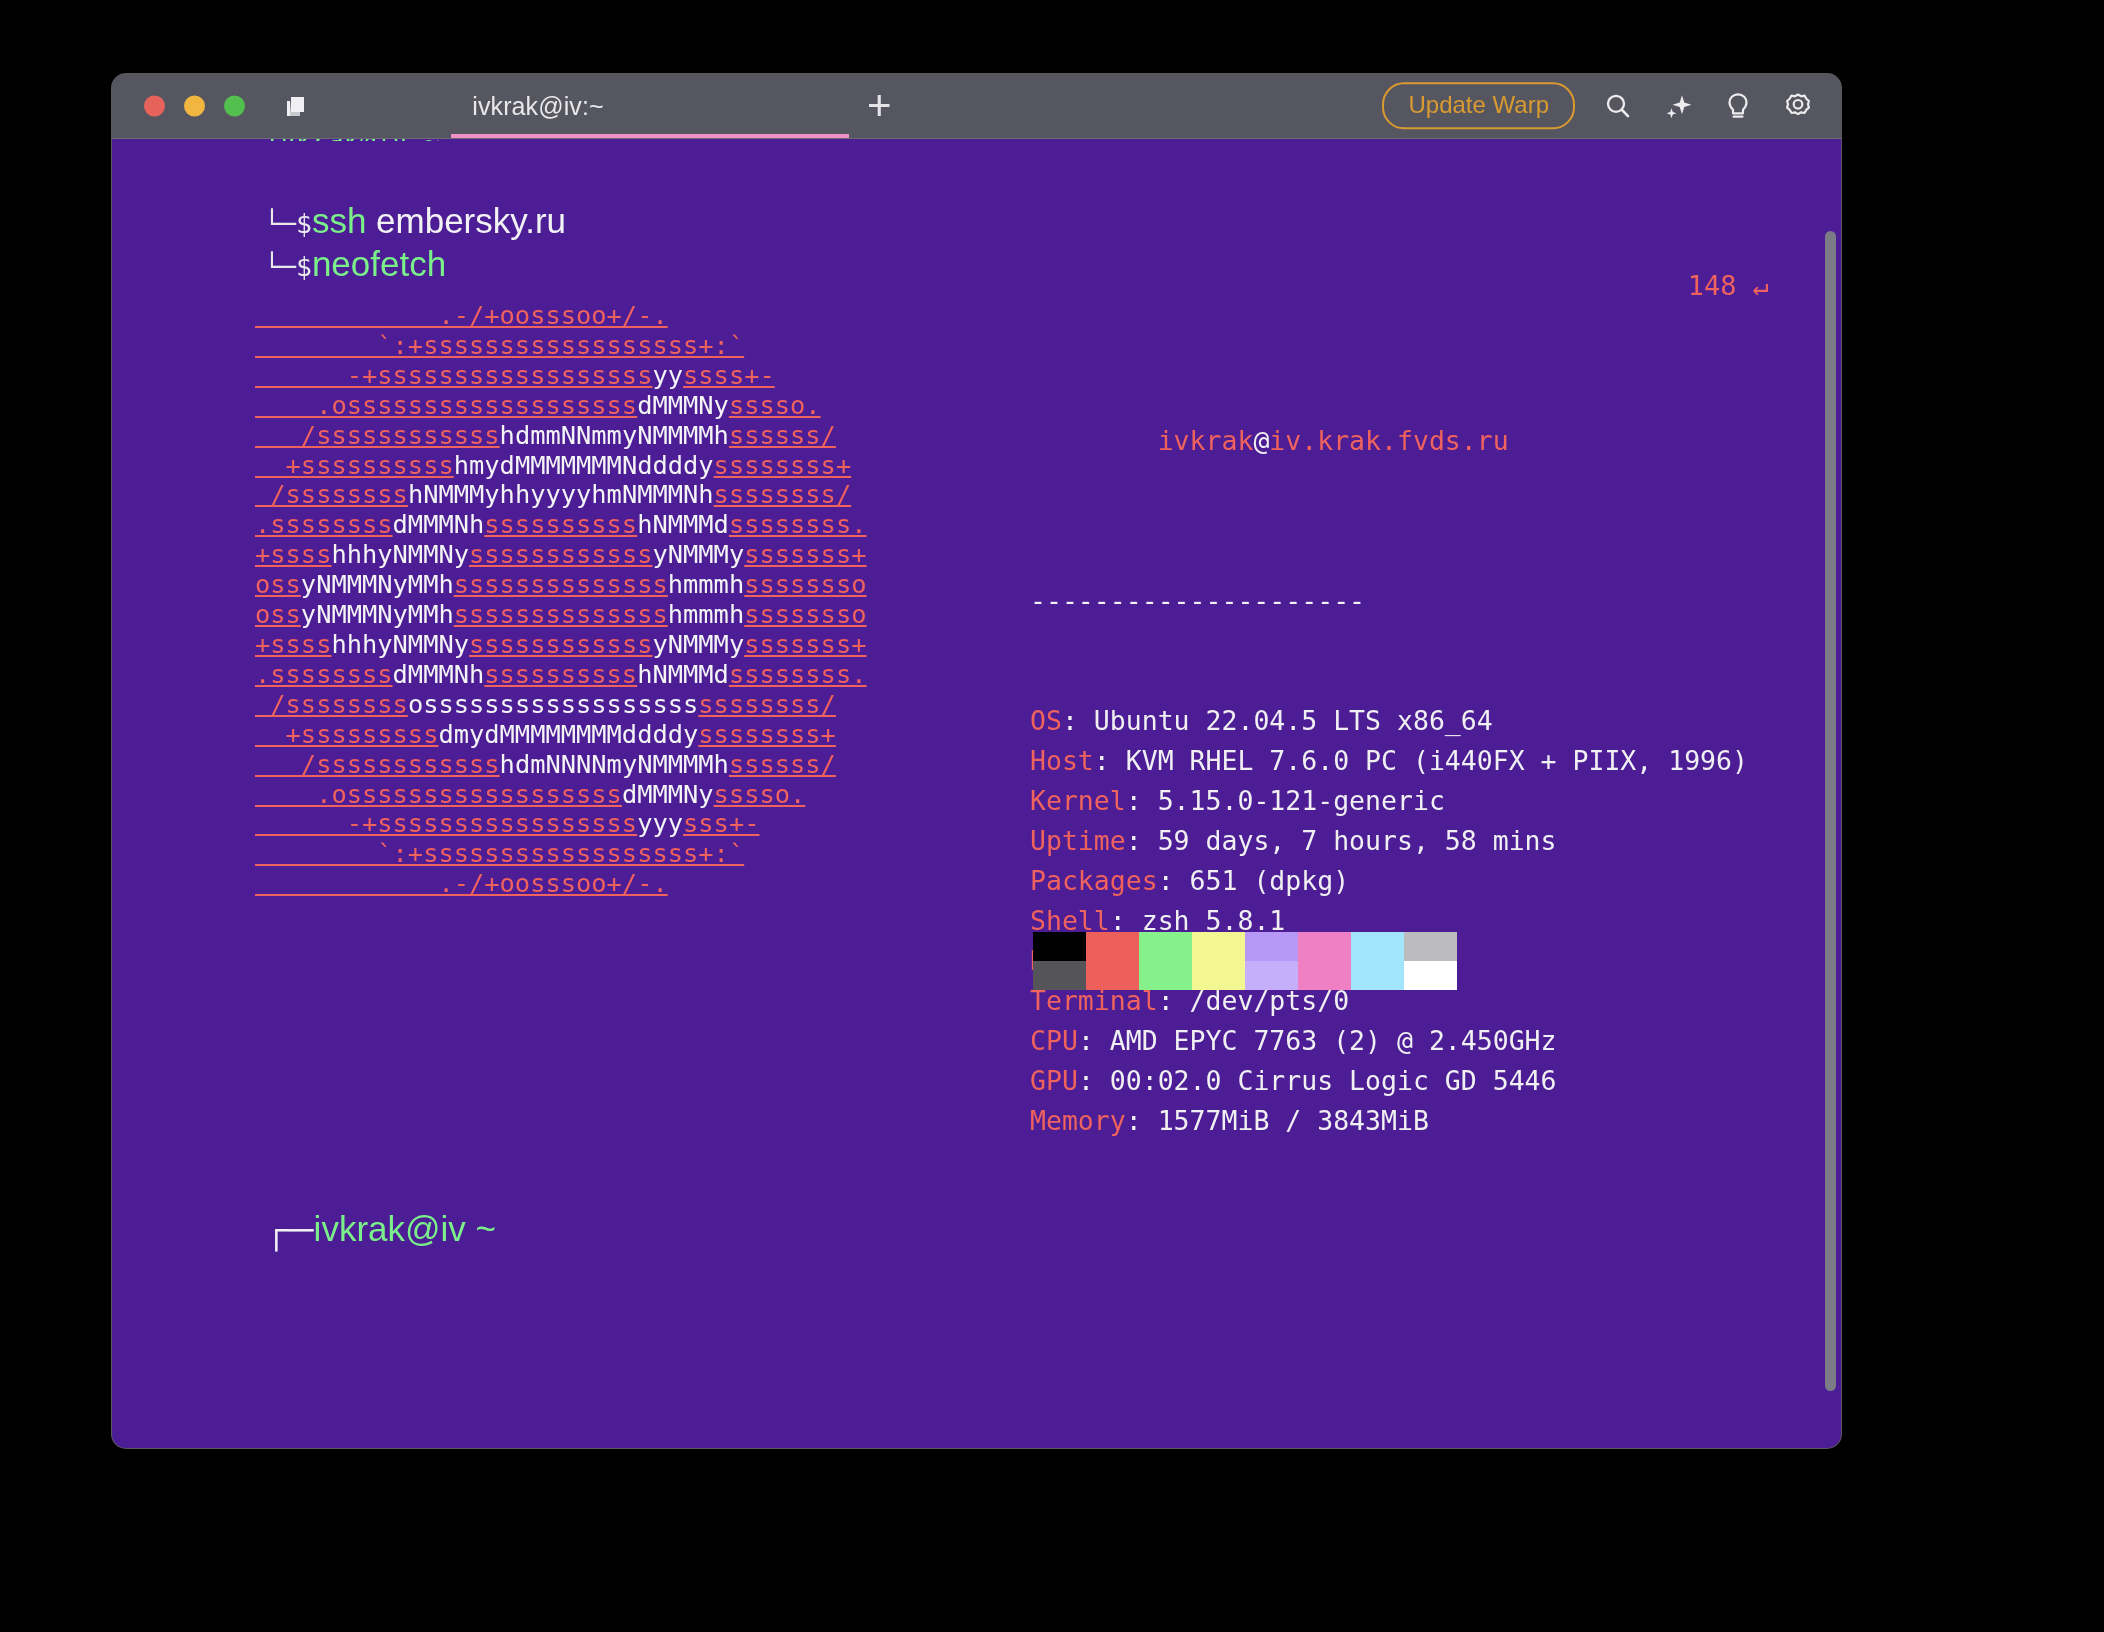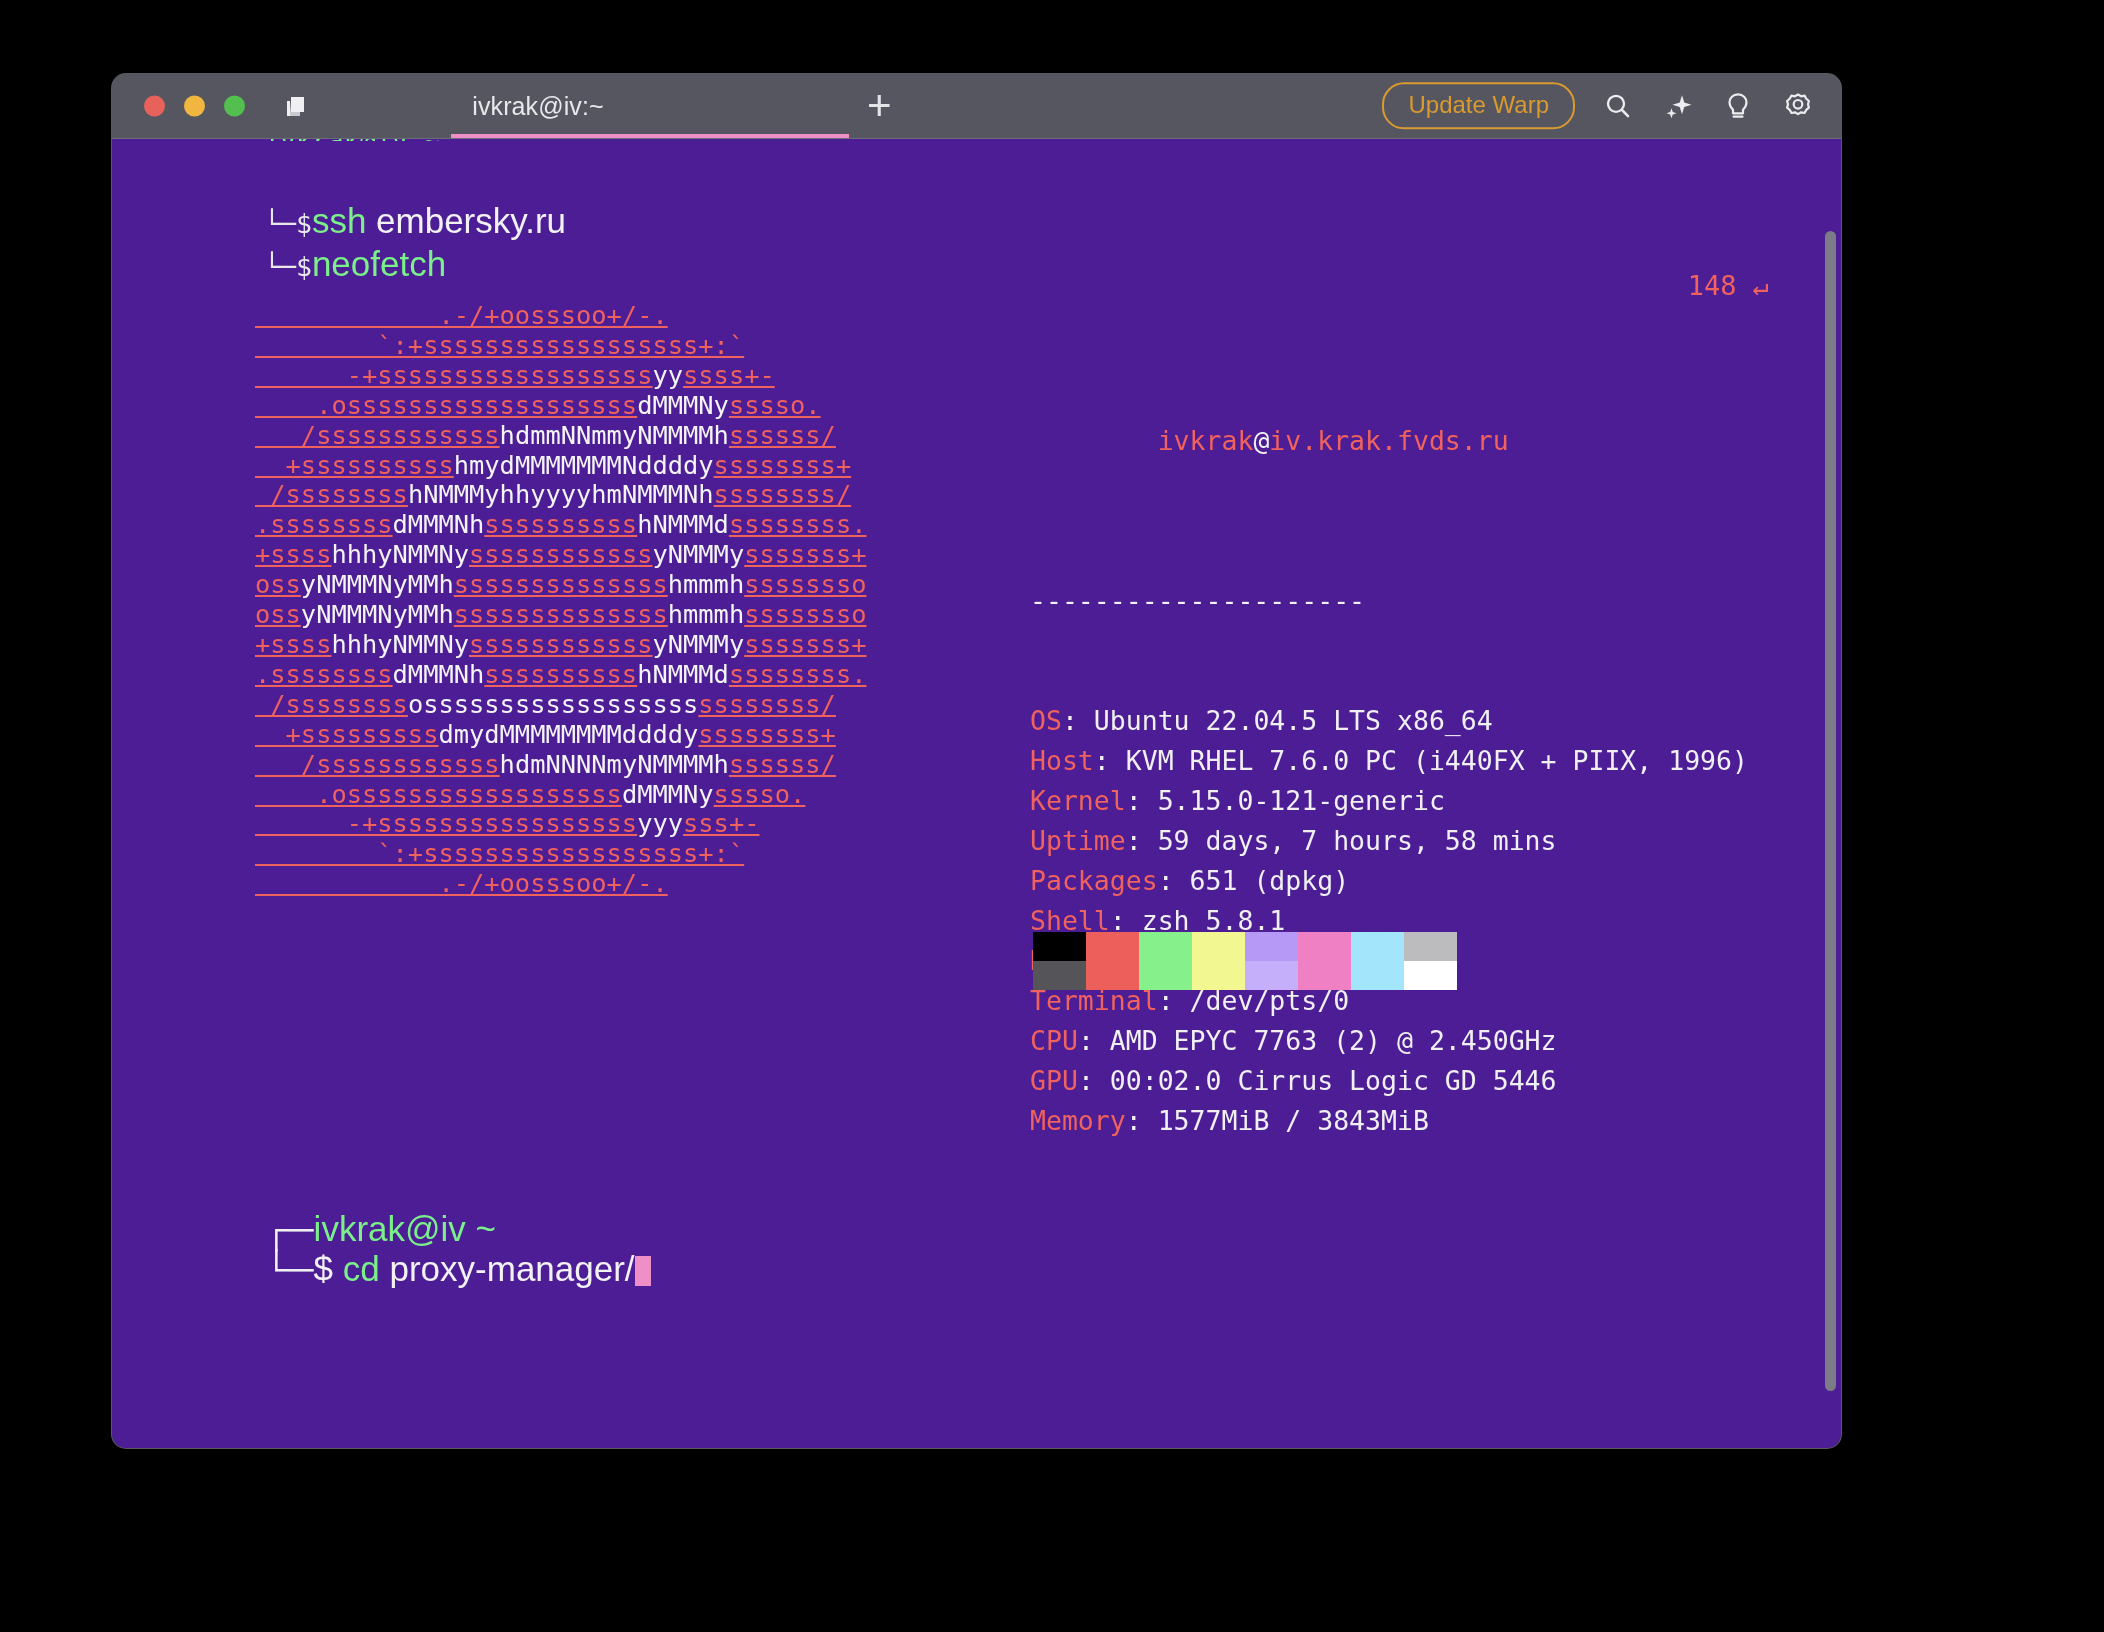--- a/index.html
+++ b/index.html
@@ -362,20 +362,19 @@
           <div class="pal-cell" style="background: rgb(242, 247, 145);"></div>
           <div class="pal-cell" style="background: rgb(198, 175, 250);"></div>
           <div class="pal-cell" style="background: rgb(239, 128, 196);"></div>
           <div class="pal-cell" style="background: rgb(163, 230, 251);"></div>
           <div class="pal-cell" style="background: rgb(255, 255, 255);"></div>
         </div>
     </div>
 
     <div id="bottom-block">
       <div class="term-line"><span class="c-white">┌─</span><span class="c-green">ivkrak@iv</span><span class="c-green"> </span><span class="c-green">~</span></div>
-      <div class="term-line"><span class="c-white">└─$ </span><span class="c-green">cd</span><span class="c-white"> proxy-manager/</span><span class="cursor-blk"></span></div>
     </div>
 
 
     <div id="scrollbar-track"></div>
     <div id="scrollbar-thumb"></div>
   </div>
 </div>
 
 </body></html>

